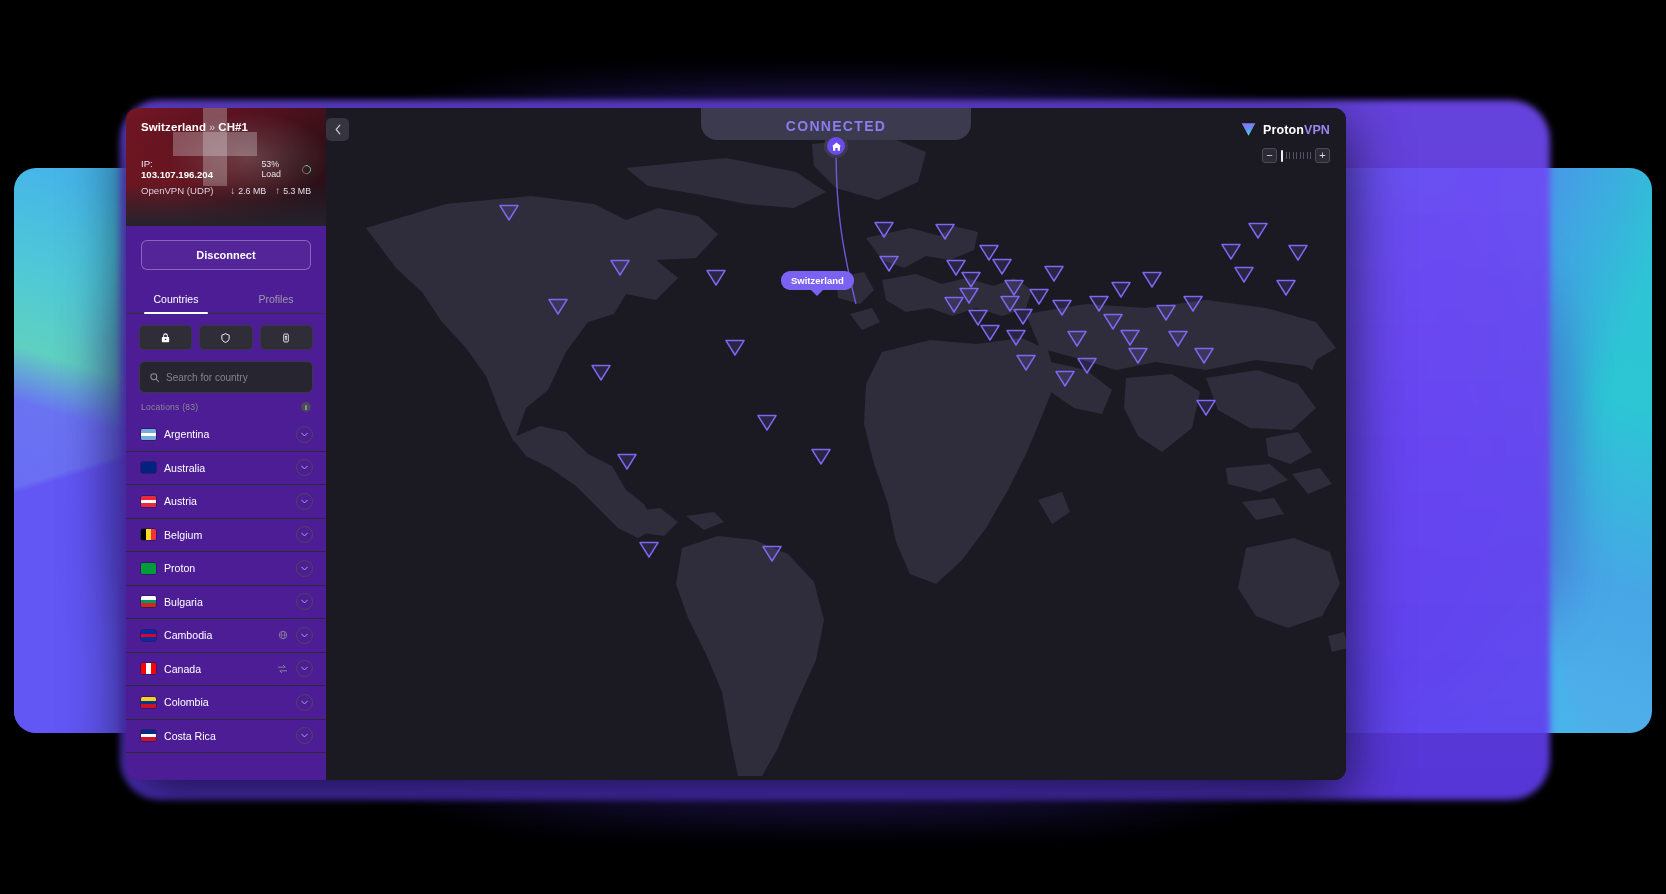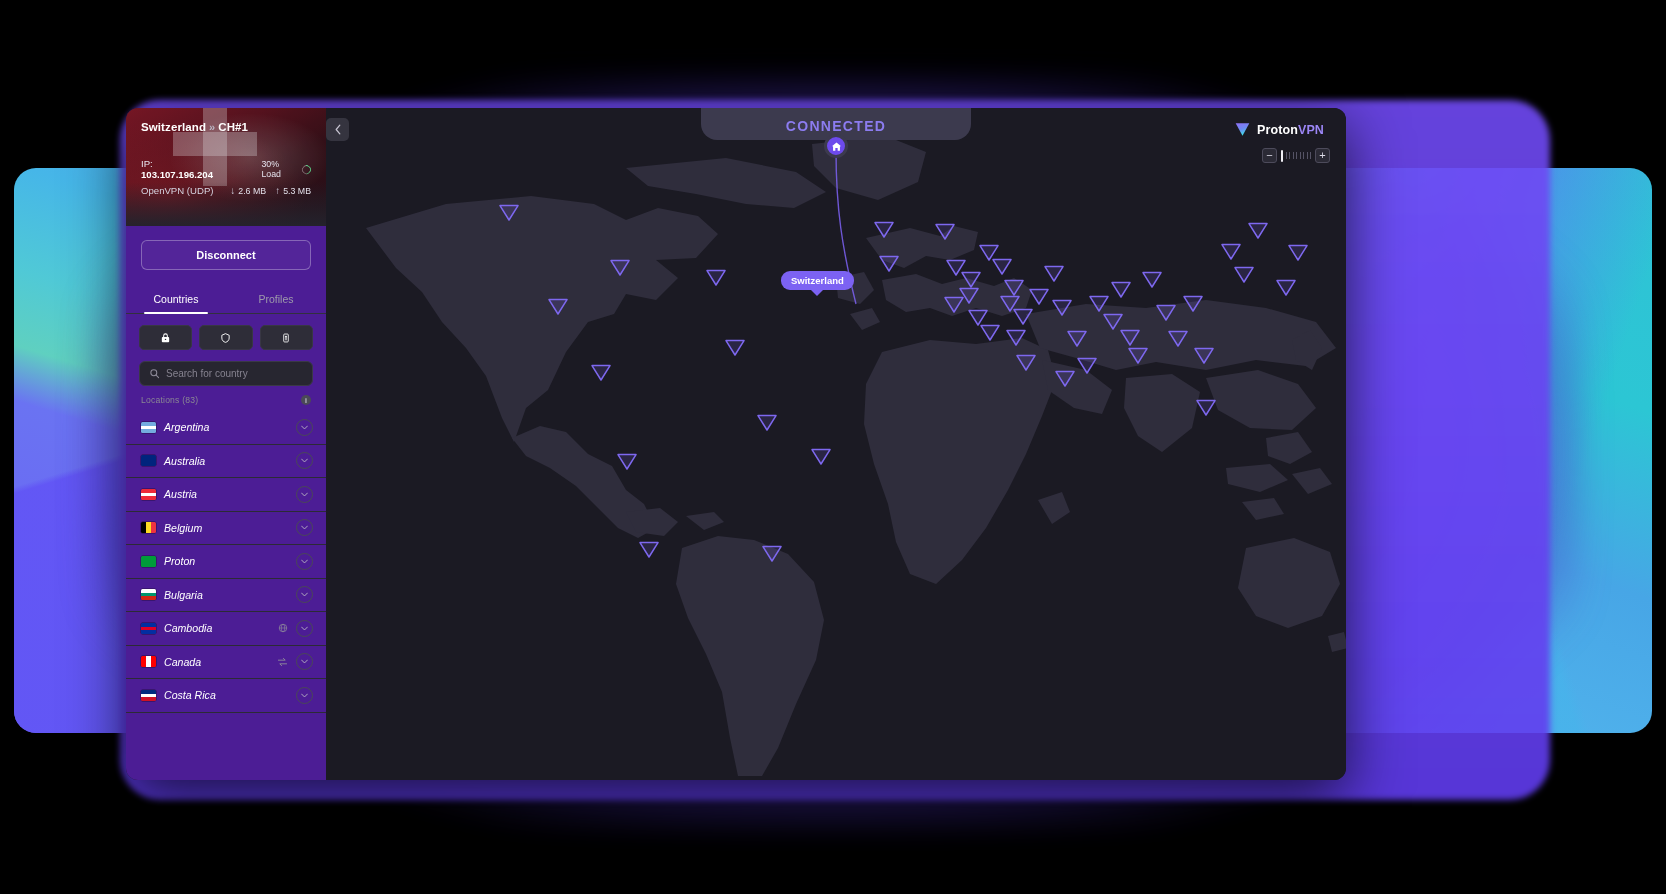--- a/index.html
+++ b/index.html
@@ -166,21 +166,21 @@
   #filters { display: flex; gap: 7px; padding: 11px 13px 0 13px; }
   .filter-btn {
     flex: 1; height: 25px; border-radius: 5px;
     background: #2e2d38; border: 1px solid #383744;
     display: flex; align-items: center; justify-content: center;
     cursor: pointer;
   }
 
   
   #search-box {
-    margin: 11px 13px 0 13px; height: 25px;
+    margin: 11px 13px 0 13px; height: 32px;
     border-radius: 6px; border: 1px solid #3a3946;
     background: #272630;
     display: flex; align-items: center; gap: 6px; padding: 0 9px;
   }
   #search-input {
     flex: 1; background: transparent; border: 0; outline: none;
     color: #cfccd9; font-size: 10px; font-family: "Liberation Sans", sans-serif;
   }
   #search-input::placeholder { color: #85828f; }
 
@@ -203,21 +203,21 @@
     height: 33.5px; display: flex; align-items: center;
     padding: 0 13px 0 15px; gap: 8px;
     border-bottom: 1px solid #2c2b35;
     cursor: pointer;
   }
   .flag {
     width: 15px; height: 11px; border-radius: 1.5px;
     flex: 0 0 15px; overflow: hidden; position: relative;
     box-shadow: 0 0 0 .5px rgba(0,0,0,.5);
   }
-  .cname { flex: 1; font-size: 10.6px; color: #ffffff; font-weight: 400; font-style: italic; }
+  .cname { flex: 1; font-size: 10.6px; color: #ffffff; font-weight: 400; }
   .row-badge { color: #8f8c9b; display: flex; align-items: center; }
   .chev-btn {
     width: 17px; height: 17px; border-radius: 50%;
     border: 1px solid #4a4956;
     display: flex; align-items: center; justify-content: center;
     color: #b6b3c1; flex: 0 0 17px;
   }
 
   
   #map-area {
@@ -255,21 +255,21 @@
   }
   #ch-tooltip::after {
     content: ""; position: absolute; left: 50%; transform: translateX(-50%);
     bottom: -6px; width: 0; height: 0;
     border-left: 7px solid transparent; border-right: 7px solid transparent;
     border-top: 7px solid #7c62f3;
   }
 
   
   #brand {
-    position: absolute; right: 22px; top: 14px;
+    position: absolute; right: 16px; top: 14px;
     display: flex; align-items: center; gap: 6px; z-index: 8;
   }
   #brand-text { font-size: 12.5px; font-weight: 700; color: #ffffff; letter-spacing: .1px; }
   #brand-text .vpn { color: #9c86f6; }
 
   
   #zoom-ctl {
     position: absolute; right: 16px; top: 40px;
     display: flex; align-items: center; gap: 4px; z-index: 8;
   }
@@ -314,21 +314,21 @@
         <div id="srv-title">
           <span>Switzerland</span><span class="sep">»</span><span class="entry">CH#1</span>
         </div>
 
         <div class="meta-line">
           <div>
             <span class="ip-lbl">IP:</span>
             <span class="ip-val">103.107.196.204</span>
           </div>
           <div class="load-wrap">
-            <span>30% Load</span>
+            <span>53% Load</span>
             <span class="load-ring"></span>
           </div>
         </div>
 
         <div class="proto-line">
           <span class="proto">OpenVPN (UDP)</span>
           <span class="stat">
             <span class="arr">↓</span>
             <span>2.6 MB</span>
           </span>
@@ -455,20 +455,29 @@
         </div>
         <div class="country-row">
           <div class="flag" style="background: linear-gradient(to right, rgb(255, 0, 0) 0px, rgb(255, 0, 0) 33.33%, rgb(255, 255, 255) 33.33%, rgb(255, 255, 255) 66.66%, rgb(255, 0, 0) 66.66%, rgb(255, 0, 0) 100%);"></div>
           <span class="cname">Canada</span>
           <span class="row-badge">
             <svg width="11" height="10" viewBox="0 0 24 22">
               <path d="M3 7h15l-4-4" fill="none" stroke="#8f8c9b" stroke-width="2" stroke-linecap="round" stroke-linejoin="round"></path>
               <path d="M21 15H6l4 4" fill="none" stroke="#8f8c9b" stroke-width="2" stroke-linecap="round" stroke-linejoin="round"></path>
             </svg>
           </span>
+          <span class="chev-btn">
+            <svg width="7" height="5" viewBox="0 0 12 8">
+              <polyline points="1,1.5 6,6.5 11,1.5" fill="none" stroke="#b6b3c1" stroke-width="1.6" stroke-linecap="round" stroke-linejoin="round"></polyline>
+            </svg>
+          </span>
+        </div>
+        <div class="country-row">
+          <div class="flag" style="background: linear-gradient(rgb(252, 209, 22) 0px, rgb(252, 209, 22) 33.33%, rgb(0, 56, 147) 33.33%, rgb(0, 56, 147) 66.66%, rgb(206, 17, 38) 66.66%, rgb(206, 17, 38) 100%);"></div>
+          <span class="cname">Colombia</span>
           <span class="chev-btn">
             <svg width="7" height="5" viewBox="0 0 12 8">
               <polyline points="1,1.5 6,6.5 11,1.5" fill="none" stroke="#b6b3c1" stroke-width="1.6" stroke-linecap="round" stroke-linejoin="round"></polyline>
             </svg>
           </span>
         </div>
         <div class="country-row">
           <div class="flag" style="background: linear-gradient(rgb(0, 43, 127) 0px, rgb(0, 43, 127) 33.33%, rgb(255, 255, 255) 33.33%, rgb(255, 255, 255) 66.66%, rgb(206, 17, 38) 66.66%, rgb(206, 17, 38) 100%);"></div>
           <span class="cname">Costa Rica</span>
           <span class="chev-btn">

